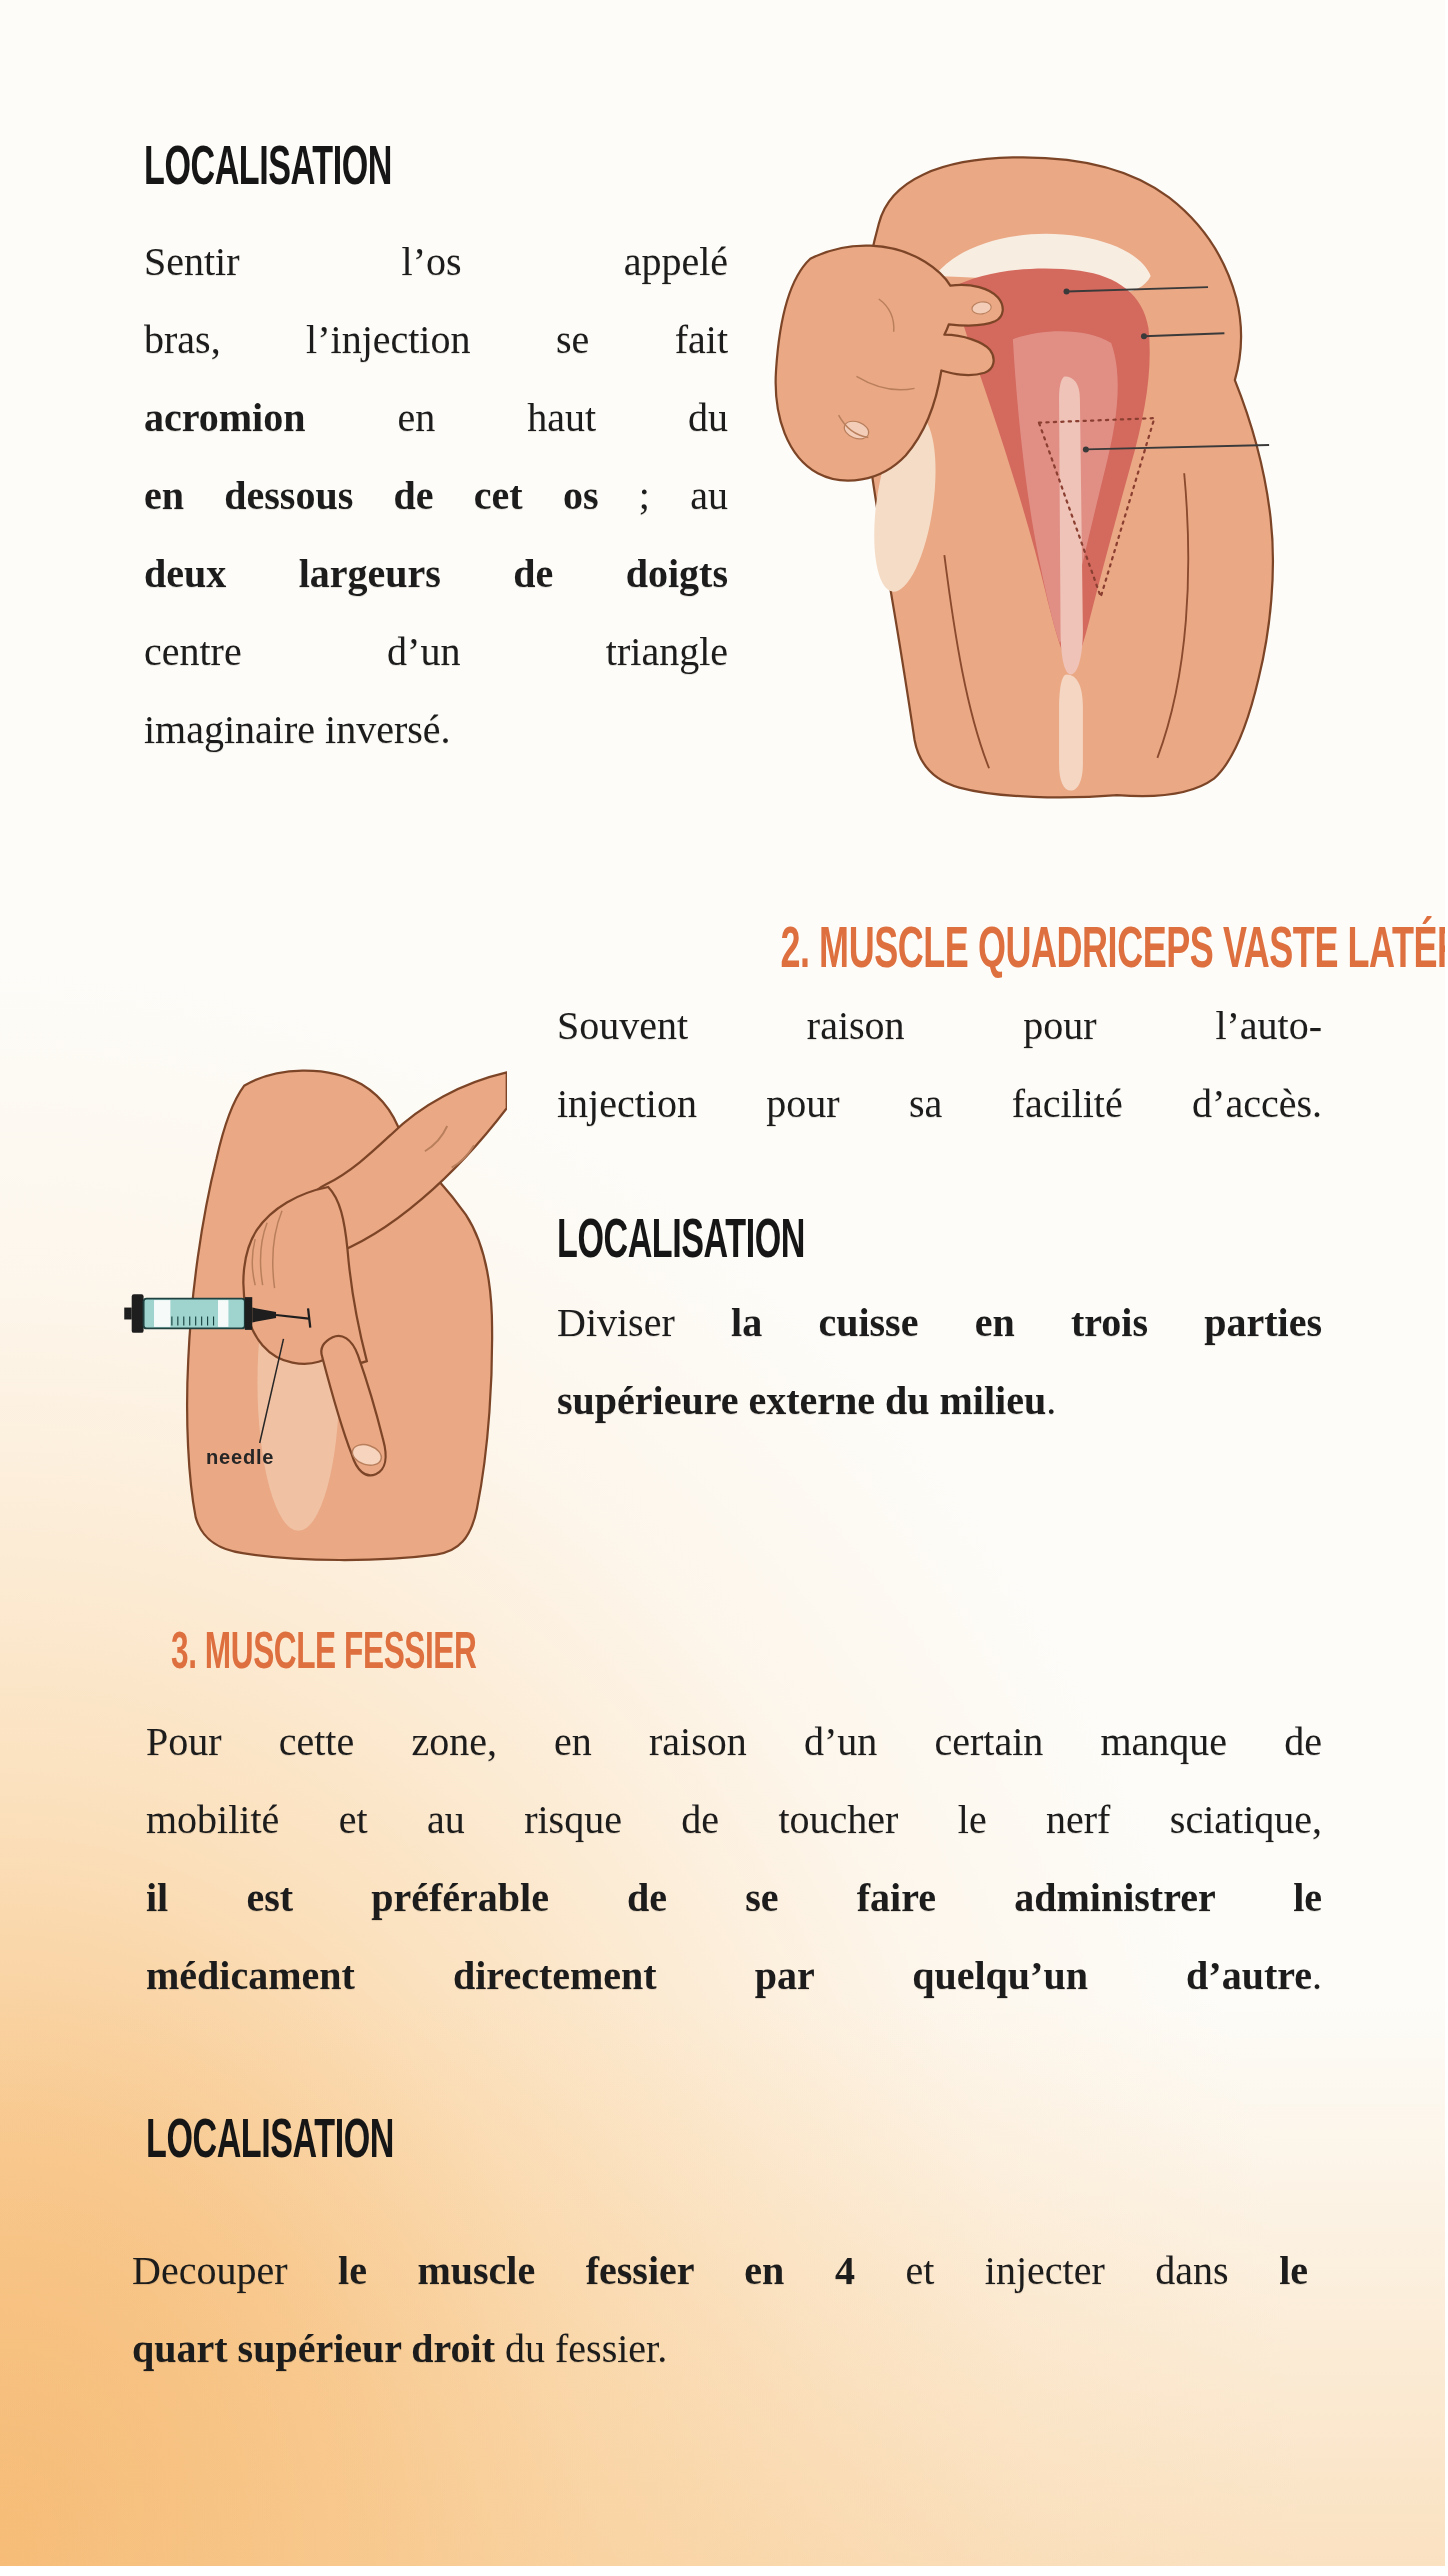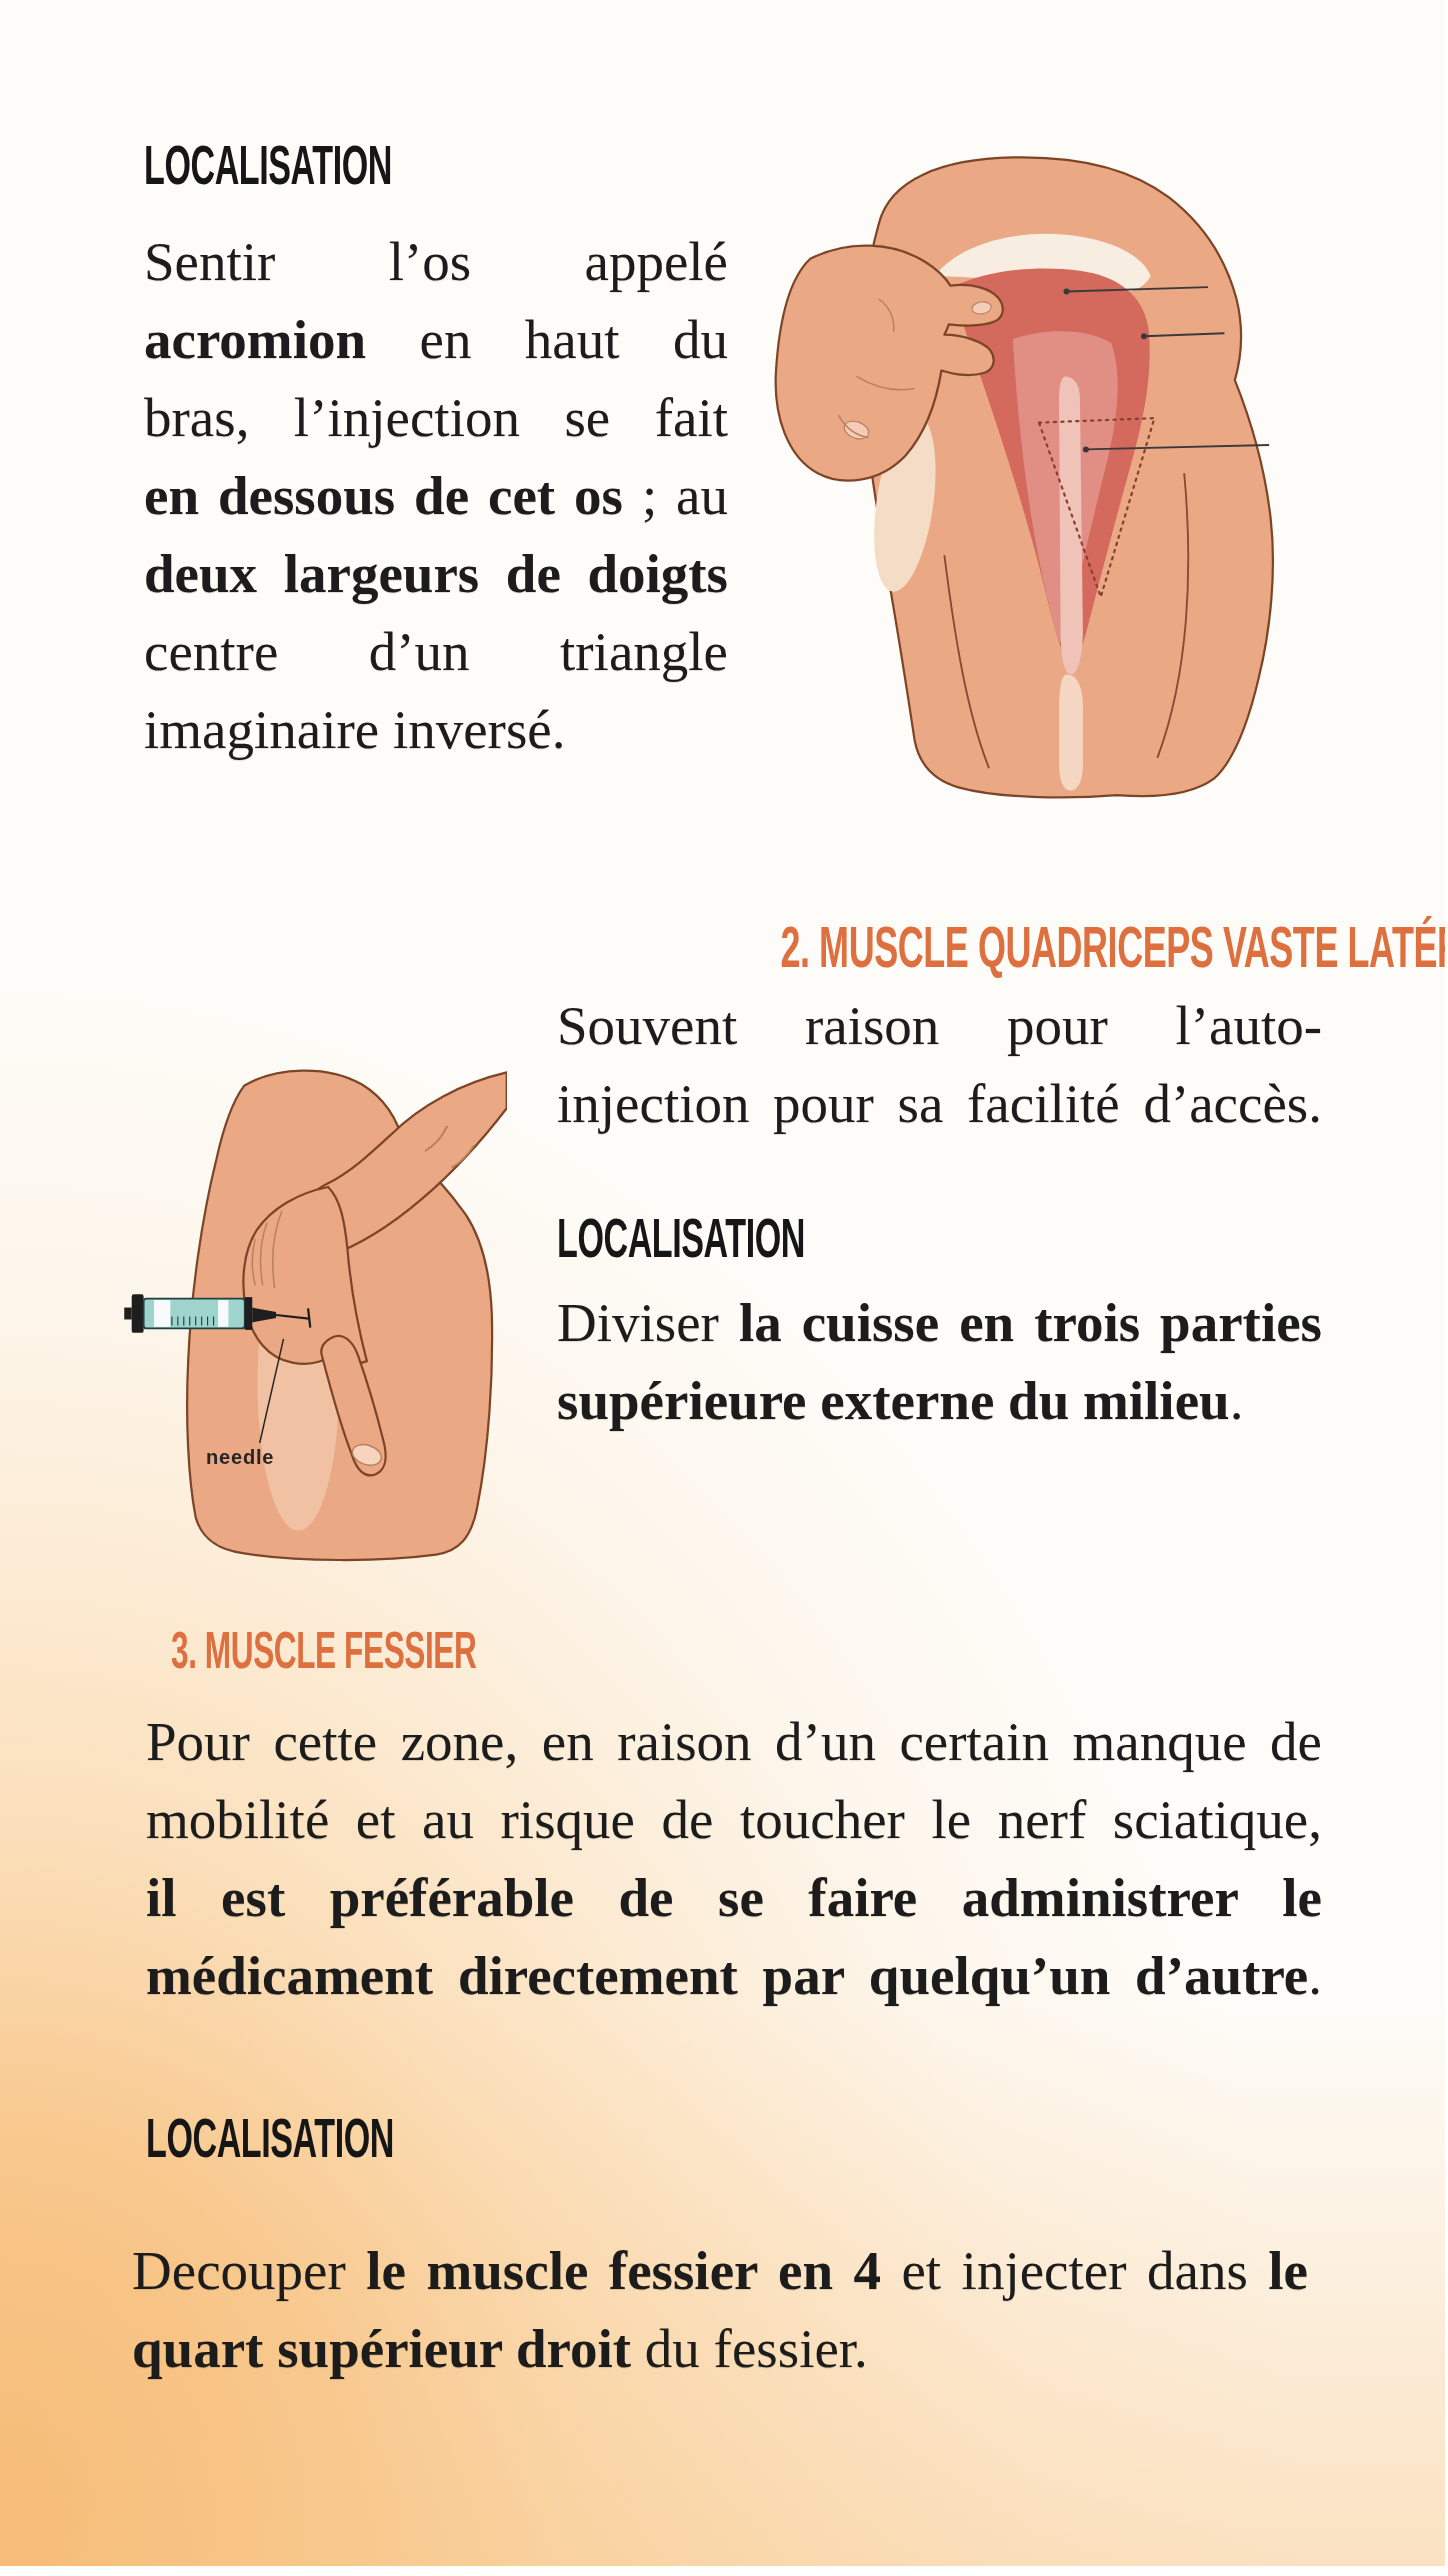--- a/index.html
+++ b/index.html
@@ -12,43 +12,43 @@
   }
   .white-strip{position:absolute;left:0;top:2566px;width:1449px;height:9.7px;background:#ffffff;}
 
   .hcond{position:absolute;font-family:"Liberation Sans",sans-serif;font-weight:700;color:#161616;
     white-space:nowrap;line-height:1;letter-spacing:-0.7px;}
   .hcond .inner{display:inline-block;transform:scaleX(0.62);transform-origin:left center;}
   .hcond.center{text-align:center;}
   .hcond.center .inner{transform-origin:center center;}
   .orange{color:#DE7040;}
 
-  .para{position:absolute;color:#1c1c1c;font-size:55px;line-height:78px;
+  .para{position:absolute;color:#1c1c1c;font-size:40px;line-height:78px;
     text-shadow:0 1.1px 0.7px rgba(60,40,20,0.14);}
   .jline{text-align:justify;text-align-last:justify;white-space:nowrap;}
   .jline.left-last{text-align-last:left;}
   .jline .b{font-weight:700;}
 
   .illus{position:absolute;}
   svg{display:block;}
   .needle-text{font-family:"Liberation Sans",sans-serif;font-weight:700;}
 </style>
 </head>
 <body>
 
 <div class="canvas">
 
   <div class="hcond" style="left:144px;top:138px;font-size:55px;">
     <span class="inner">LOCALISATION</span>
   </div>
 
   <div class="para" style="left:144px;top:223px;width:584px;">
       <div class="jline"><span>Sentir l’os appelé</span></div>
+      <div class="jline"><span>bras, l’injection se fait</span></div>
       <div class="jline"><span class="b">acromion</span><span> en haut du</span></div>
-      <div class="jline"><span>bras, l’injection se fait</span></div>
       <div class="jline"><span class="b">en dessous de cet os</span><span> ; au</span></div>
       <div class="jline"><span class="b">deux largeurs de doigts</span></div>
       <div class="jline"><span>centre d’un triangle</span></div>
       <div class="jline left-last"><span>imaginaire inversé.</span></div>
     </div>
 
   <div class="illus" style="left:767px;top:153px;">
     <svg width="529" height="648" viewBox="0 0 710 870">
 
       <path d="M150,95 C165,35 235,8 330,6 C420,4 490,22 540,60 C585,95 615,140 630,195 C640,235 638,270 628,305 C648,355 668,420 676,490 C684,560 676,640 660,705 C646,765 628,815 600,840 C570,862 520,866 470,862 C400,868 310,866 258,852 C222,842 204,820 198,788 C190,735 180,670 168,600 C152,505 134,400 126,310 C120,230 135,150 150,95 Z" fill="#EAA885" stroke="#7D4527" stroke-width="3"></path>

